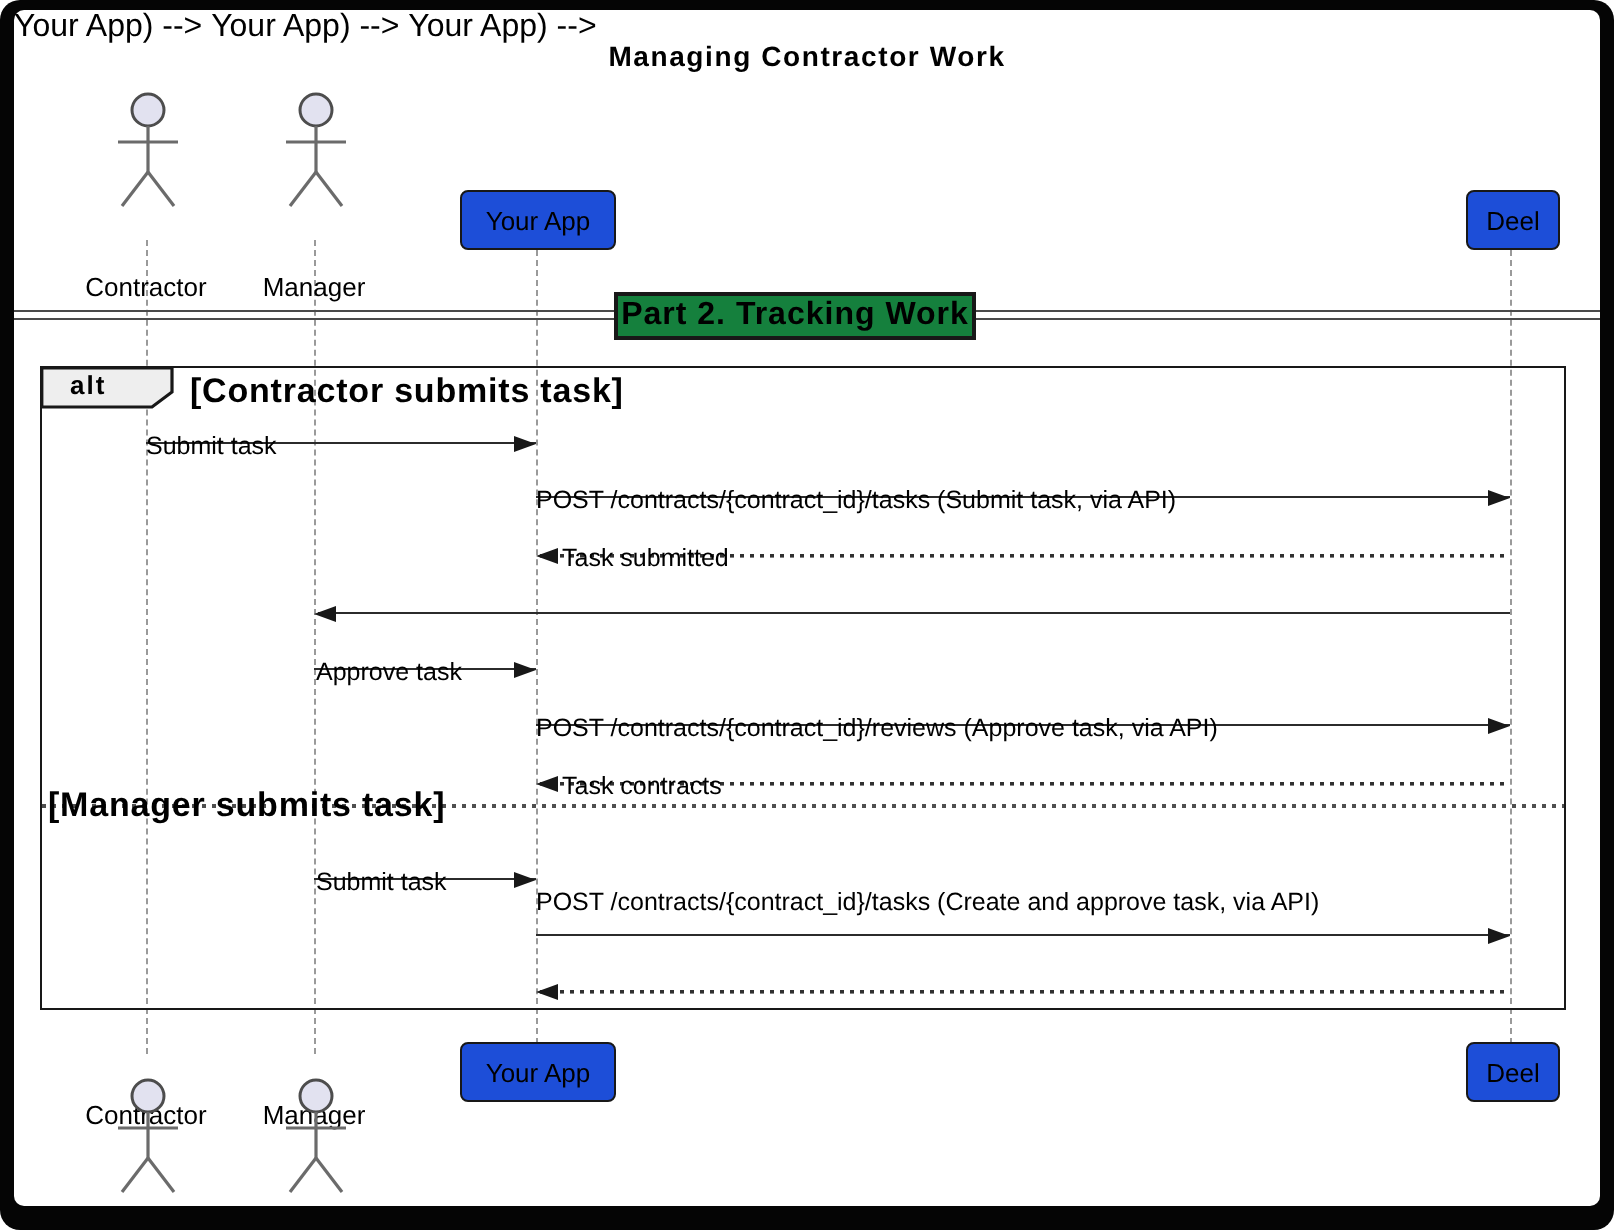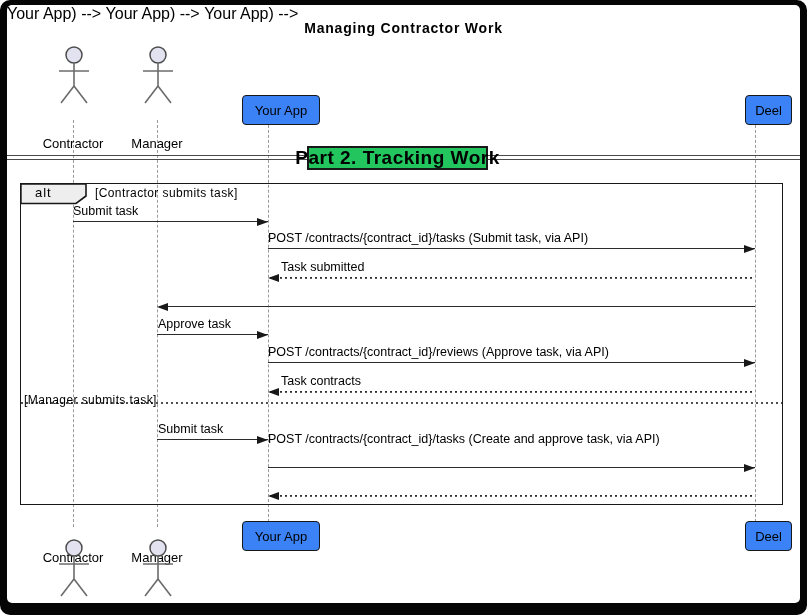--- a/index.html
+++ b/index.html
@@ -23,67 +23,66 @@
     left:0;top:15px;width:793px;
     text-align:center;
     font-size:14px;font-weight:bold;letter-spacing:0.8px;
     white-space:nowrap;
   }
   .lifeline{
     width:0;
     border-left:1px dashed #9a9a9a;
   }
   .pbox{
-    background:#3b82f6;
+    background:#1d4ed8;
     border:1.4px solid #181818;
     border-radius:4px;
     box-sizing:border-box;
     display:flex;align-items:center;justify-content:center;
     font-size:13px;
     white-space:nowrap;
     z-index:5;
-    margin-left:12px;
   }
   .actor-label{
     text-align:center;font-size:13px;white-space:nowrap;z-index:5;margin-top:28px;
   }
   .divider-lines{
     height:3px;
     border-top:1.2px solid #4a4a4a;
     border-bottom:1.2px solid #4a4a4a;
     z-index:2;
   }
   .divider-box{
-    background:#22c55e;
+    background:#15803d;
     border:2px solid #181818;
     box-sizing:border-box;
     display:flex;align-items:center;justify-content:center;
-    font-size:19px;font-weight:bold;letter-spacing:0.5px;
+    font-size:16px;font-weight:bold;letter-spacing:0.5px;
     z-index:3;white-space:nowrap;
   }
   .frame{
     border:1.8px solid #181818;
     box-sizing:border-box;
     z-index:2;
   }
   .frame-op-text{
-    font-size:13px;font-weight:normal;letter-spacing:1px;
+    font-size:13px;font-weight:bold;letter-spacing:1px;
     z-index:4;
   }
   .guard{
-    font-size:12px;font-weight:normal;letter-spacing:0.4px;
+    font-size:17px;font-weight:bold;letter-spacing:0.4px;
     white-space:nowrap;z-index:4;
   }
   .else-line{
     height:1.5px;
     background:repeating-linear-gradient(to right,#4f4f4f 0 2px,transparent 2px 5px);
     z-index:3;
   }
   .m-label{
-    font-size:12.5px;white-space:nowrap;z-index:4;
+    font-size:12.5px;white-space:nowrap;z-index:4;margin-top:12px;
   }
   .m-line-solid{
     height:0;border-top:1.6px solid #2b2b2b;z-index:3;
   }
   .m-line-dotted{
     height:2px;
     background:repeating-linear-gradient(to right,#303030 0 2px,transparent 2px 5px);
     background-position:center;background-size:100% 1.8px;background-repeat:no-repeat;
     z-index:3;
   }

